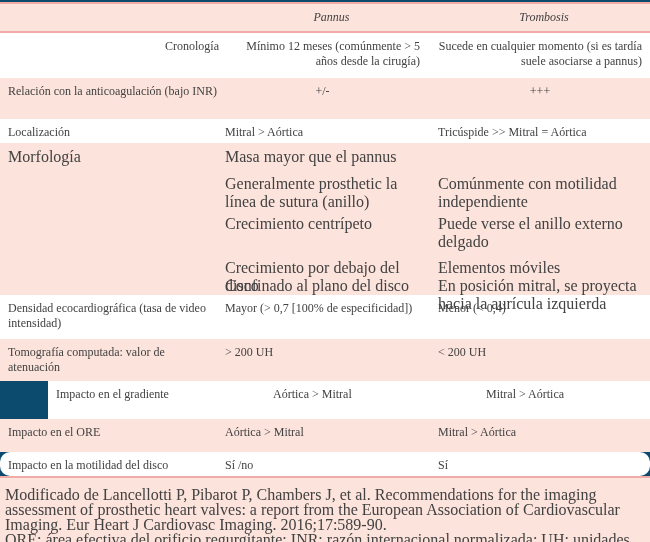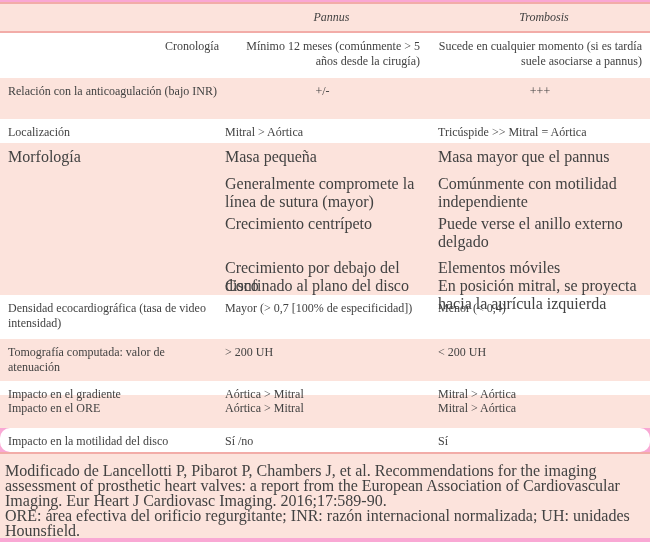--- a/index.html
+++ b/index.html
@@ -2,37 +2,37 @@
 <html><head>
 <meta charset="utf-8">
 <style>
   * { box-sizing: border-box; margin: 0; padding: 0; }
   html, body { width: 650px; }
   body {
     font-family: "Liberation Serif", "DejaVu Serif", serif;
     color: #424242;
     background: #fce3dc;
   }
-  .page { width: 650px; height: 542px; background: #f9a8d4; overflow: hidden; position: relative; }
+  .page { width: 650px; height: 542px; background: #0c4a6e; overflow: hidden; position: relative; }
   .rule { height: 2px; background: #f2aca8; width: 650px; }
   .rule.top { margin-top: 2px; }
   .row { display: grid; grid-template-columns: 225px 213px 1fr; font-size: 12px; line-height: 15px; }
   .bg-white { background: #ffffff; }
   .bg-pink { background: #fce3dc; }
   .c1 { padding: 6px 6px 0 8px; }
   .c2 { padding: 6px 18px 0 0; }
   .c3 { padding: 6px 8px 0 0; }
   .header-row { height: 27px; align-items: center; }
   .header-row .c2, .header-row .c3 { padding: 0; text-align: center; font-style: italic; }
   .r-cron { height: 45px; text-align: right; }
   .r-rel  { height: 41px; }
   .r-loc  { height: 24px; }
   .r-dens { height: 44px; }
   .r-tomo { height: 42px; }
-  .r-grad { height: 14px; }
+  .r-grad { height: 38px; margin-left: 48px; }
   .r-ore  { height: 33px; }
   .r-mot  { height: 24px; border-radius: 10px; }
   .center { text-align: center; }
   .morf { height: 152px; }
   .subrow { display: grid; grid-template-columns: 225px 213px 1fr; }
   .s1 { height: 27px; } .s2 { height: 40px; } .s3 { height: 44px; } .s4 { height: 38px; } .s5 { height: 18px; }
   .subrow .c1 { padding-top: 5px; }
   .subrow .c2 { padding-top: 5px; }
   .subrow .c3 { padding-top: 5px; }
   .footer { padding: 9px 6px 0 5px; font-size: 16px; line-height: 15px; }
@@ -67,26 +67,25 @@
 
   <div class="row bg-white r-loc">
     <div class="c1">Localización</div>
     <div class="c2">Mitral &gt; Aórtica</div>
     <div class="c3">Tricúspide &gt;&gt; Mitral = Aórtica</div>
   </div>
 
   <div class="morf bg-pink">
     <div class="subrow s1">
       <div class="c1">Morfología</div>
-      <div class="c2">Masa pequeña</div>
       <div class="c3">Masa mayor que el pannus</div>
     </div>
     <div class="subrow s2">
       <div class="c1"></div>
-      <div class="c2">Generalmente compromete la línea de sutura (mayor)</div>
+      <div class="c2">Generalmente prosthetic la línea de sutura (anillo)</div>
       <div class="c3">Comúnmente con motilidad independiente</div>
     </div>
     <div class="subrow s3">
       <div class="c1"></div>
       <div class="c2">Crecimiento centrípeto</div>
       <div class="c3">Puede verse el anillo externo delgado</div>
     </div>
     <div class="subrow s5">
       <div class="c1"></div>
       <div class="c2">Crecimiento por debajo del disco</div>

